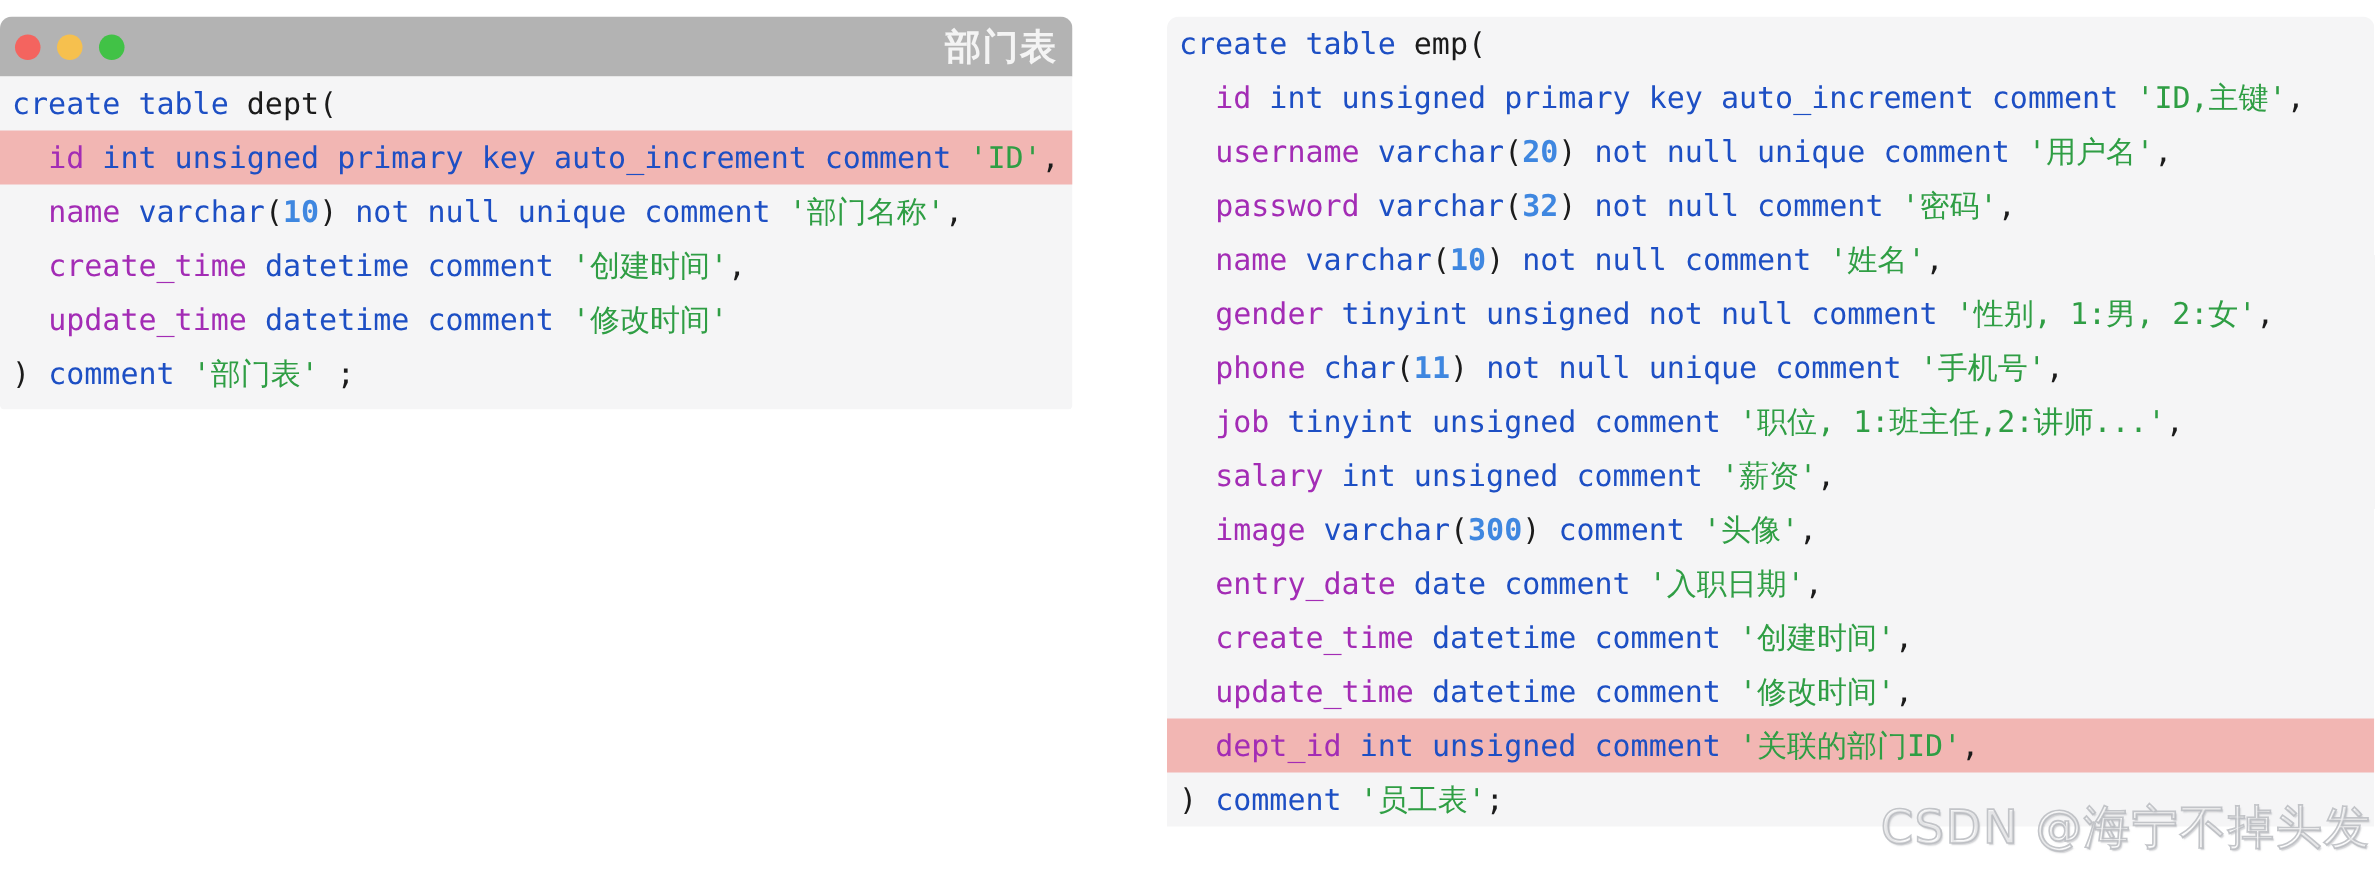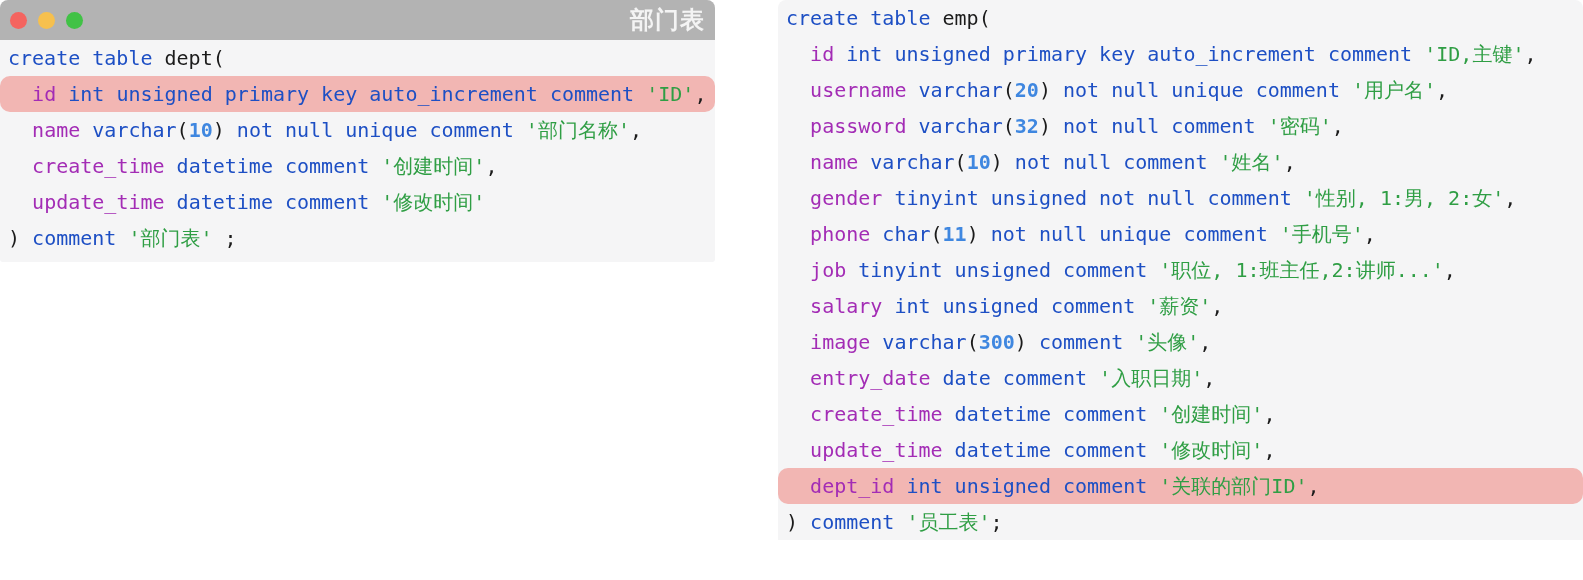--- a/index.html
+++ b/index.html
@@ -4,21 +4,21 @@
 <style>
   html,body{margin:0;padding:0;background:#ffffff;}
   #screen{
     position:relative;
     width:1583px;height:580px;
     overflow:hidden;
     background:#ffffff;
     font-family:"DejaVu Sans","Liberation Sans",sans-serif;
   }
   .window{
-    position:absolute;top:0;
+    position:absolute;top:11px;
     border-radius:8px 8px 3px 3px;
     overflow:hidden;
   }
   #window-dept{left:0;width:715px;}
   #window-emp{left:778px;width:805px;height:580px;}
   .titlebar{
     height:40px;
     background:var(--titlebar-bg,#b3b3b3);
     display:flex;align-items:center;
     padding:0 10px;
@@ -39,21 +39,21 @@
   .code{
     background:var(--code-bg,#f5f5f6);
     font-family:"DejaVu Sans Mono","DejaVu Sans",monospace;
     font-size:20px;
     line-height:36px;
     white-space:pre;
     color:var(--c-plain,#1b1b1b);
   }
   #window-dept .code{padding-bottom:6px;}
   .line{padding-left:8px;height:36px;}
-  .line.hl{background:var(--highlight-bg,#f2b6b3);border-radius:10px;}
+  .line.hl{background:var(--highlight-bg,#f2b6b3);}
   .t-kw{color:var(--c-kw,#1d4fc4);}
   .t-id{color:var(--c-id,#a32cb5);}
   .t-str{color:var(--c-str,#2f9e44);}
   .t-num{color:var(--c-num,#3f87e0);font-weight:bold;}
   .t-pl{color:var(--c-plain,#1b1b1b);}
   .watermark{
     position:absolute;
     right:2px;top:531px;
     font-size:31px;
     letter-spacing:1px;
@@ -78,14 +78,15 @@
       </div>
       <span class="win-title">部门表</span>
     </div>
     <div class="code"><div class="line"><span class="t-kw">create table</span><span class="t-pl"> dept(</span></div><div class="line hl"><span class="t-pl">  </span><span class="t-id">id</span><span class="t-pl"> </span><span class="t-kw">int unsigned primary key auto_increment comment</span><span class="t-pl"> </span><span class="t-str">'ID'</span><span class="t-pl">,</span></div><div class="line"><span class="t-pl">  </span><span class="t-id">name</span><span class="t-pl"> </span><span class="t-kw">varchar</span><span class="t-pl">(</span><span class="t-num">10</span><span class="t-pl">) </span><span class="t-kw">not null unique comment</span><span class="t-pl"> </span><span class="t-str">'部门名称'</span><span class="t-pl">,</span></div><div class="line"><span class="t-pl">  </span><span class="t-id">create_time</span><span class="t-pl"> </span><span class="t-kw">datetime comment</span><span class="t-pl"> </span><span class="t-str">'创建时间'</span><span class="t-pl">,</span></div><div class="line"><span class="t-pl">  </span><span class="t-id">update_time</span><span class="t-pl"> </span><span class="t-kw">datetime comment</span><span class="t-pl"> </span><span class="t-str">'修改时间'</span></div><div class="line"><span class="t-pl">) </span><span class="t-kw">comment</span><span class="t-pl"> </span><span class="t-str">'部门表'</span><span class="t-pl"> ;</span></div></div>
   </div>
 
   <div class="window" id="window-emp">
     <div class="code"><div class="line"><span class="t-kw">create table</span><span class="t-pl"> emp(</span></div><div class="line"><span class="t-pl">  </span><span class="t-id">id</span><span class="t-pl"> </span><span class="t-kw">int unsigned primary key auto_increment comment</span><span class="t-pl"> </span><span class="t-str">'ID,主键'</span><span class="t-pl">,</span></div><div class="line"><span class="t-pl">  </span><span class="t-id">username</span><span class="t-pl"> </span><span class="t-kw">varchar</span><span class="t-pl">(</span><span class="t-num">20</span><span class="t-pl">) </span><span class="t-kw">not null unique comment</span><span class="t-pl"> </span><span class="t-str">'用户名'</span><span class="t-pl">,</span></div><div class="line"><span class="t-pl">  </span><span class="t-id">password</span><span class="t-pl"> </span><span class="t-kw">varchar</span><span class="t-pl">(</span><span class="t-num">32</span><span class="t-pl">) </span><span class="t-kw">not null comment</span><span class="t-pl"> </span><span class="t-str">'密码'</span><span class="t-pl">,</span></div><div class="line"><span class="t-pl">  </span><span class="t-id">name</span><span class="t-pl"> </span><span class="t-kw">varchar</span><span class="t-pl">(</span><span class="t-num">10</span><span class="t-pl">) </span><span class="t-kw">not null comment</span><span class="t-pl"> </span><span class="t-str">'姓名'</span><span class="t-pl">,</span></div><div class="line"><span class="t-pl">  </span><span class="t-id">gender</span><span class="t-pl"> </span><span class="t-kw">tinyint unsigned not null comment</span><span class="t-pl"> </span><span class="t-str">'性别, 1:男, 2:女'</span><span class="t-pl">,</span></div><div class="line"><span class="t-pl">  </span><span class="t-id">phone</span><span class="t-pl"> </span><span class="t-kw">char</span><span class="t-pl">(</span><span class="t-num">11</span><span class="t-pl">) </span><span class="t-kw">not null unique comment</span><span class="t-pl"> </span><span class="t-str">'手机号'</span><span class="t-pl">,</span></div><div class="line"><span class="t-pl">  </span><span class="t-id">job</span><span class="t-pl"> </span><span class="t-kw">tinyint unsigned comment</span><span class="t-pl"> </span><span class="t-str">'职位, 1:班主任,2:讲师...'</span><span class="t-pl">,</span></div><div class="line"><span class="t-pl">  </span><span class="t-id">salary</span><span class="t-pl"> </span><span class="t-kw">int unsigned comment</span><span class="t-pl"> </span><span class="t-str">'薪资'</span><span class="t-pl">,</span></div><div class="line"><span class="t-pl">  </span><span class="t-id">image</span><span class="t-pl"> </span><span class="t-kw">varchar</span><span class="t-pl">(</span><span class="t-num">300</span><span class="t-pl">) </span><span class="t-kw">comment</span><span class="t-pl"> </span><span class="t-str">'头像'</span><span class="t-pl">,</span></div><div class="line"><span class="t-pl">  </span><span class="t-id">entry_date</span><span class="t-pl"> </span><span class="t-kw">date comment</span><span class="t-pl"> </span><span class="t-str">'入职日期'</span><span class="t-pl">,</span></div><div class="line"><span class="t-pl">  </span><span class="t-id">create_time</span><span class="t-pl"> </span><span class="t-kw">datetime comment</span><span class="t-pl"> </span><span class="t-str">'创建时间'</span><span class="t-pl">,</span></div><div class="line"><span class="t-pl">  </span><span class="t-id">update_time</span><span class="t-pl"> </span><span class="t-kw">datetime comment</span><span class="t-pl"> </span><span class="t-str">'修改时间'</span><span class="t-pl">,</span></div><div class="line hl"><span class="t-pl">  </span><span class="t-id">dept_id</span><span class="t-pl"> </span><span class="t-kw">int unsigned comment</span><span class="t-pl"> </span><span class="t-str">'关联的部门ID'</span><span class="t-pl">,</span></div><div class="line"><span class="t-pl">) </span><span class="t-kw">comment</span><span class="t-pl"> </span><span class="t-str">'员工表'</span><span class="t-pl">;</span></div></div>
   </div>
 
+  <div class="watermark">CSDN @海宁不掉头发</div>
 
 </div>
 
 </body></html>

